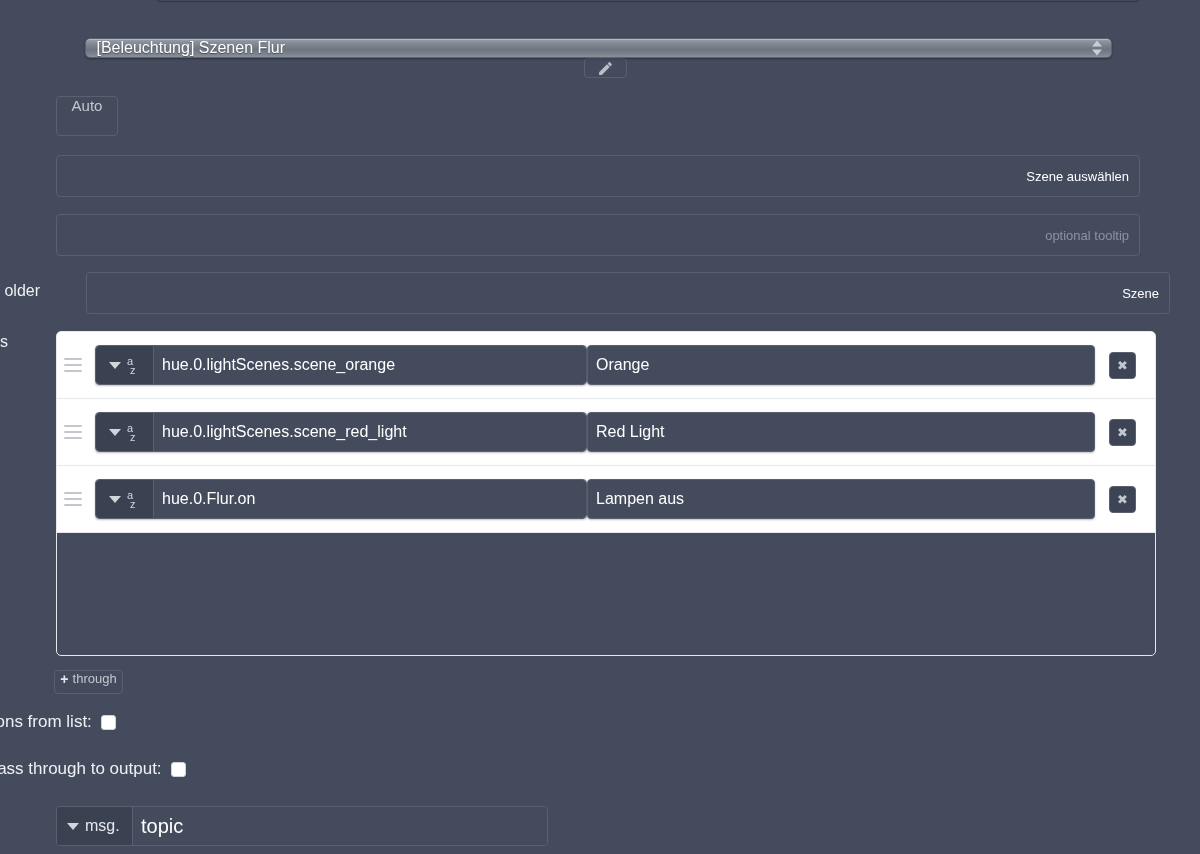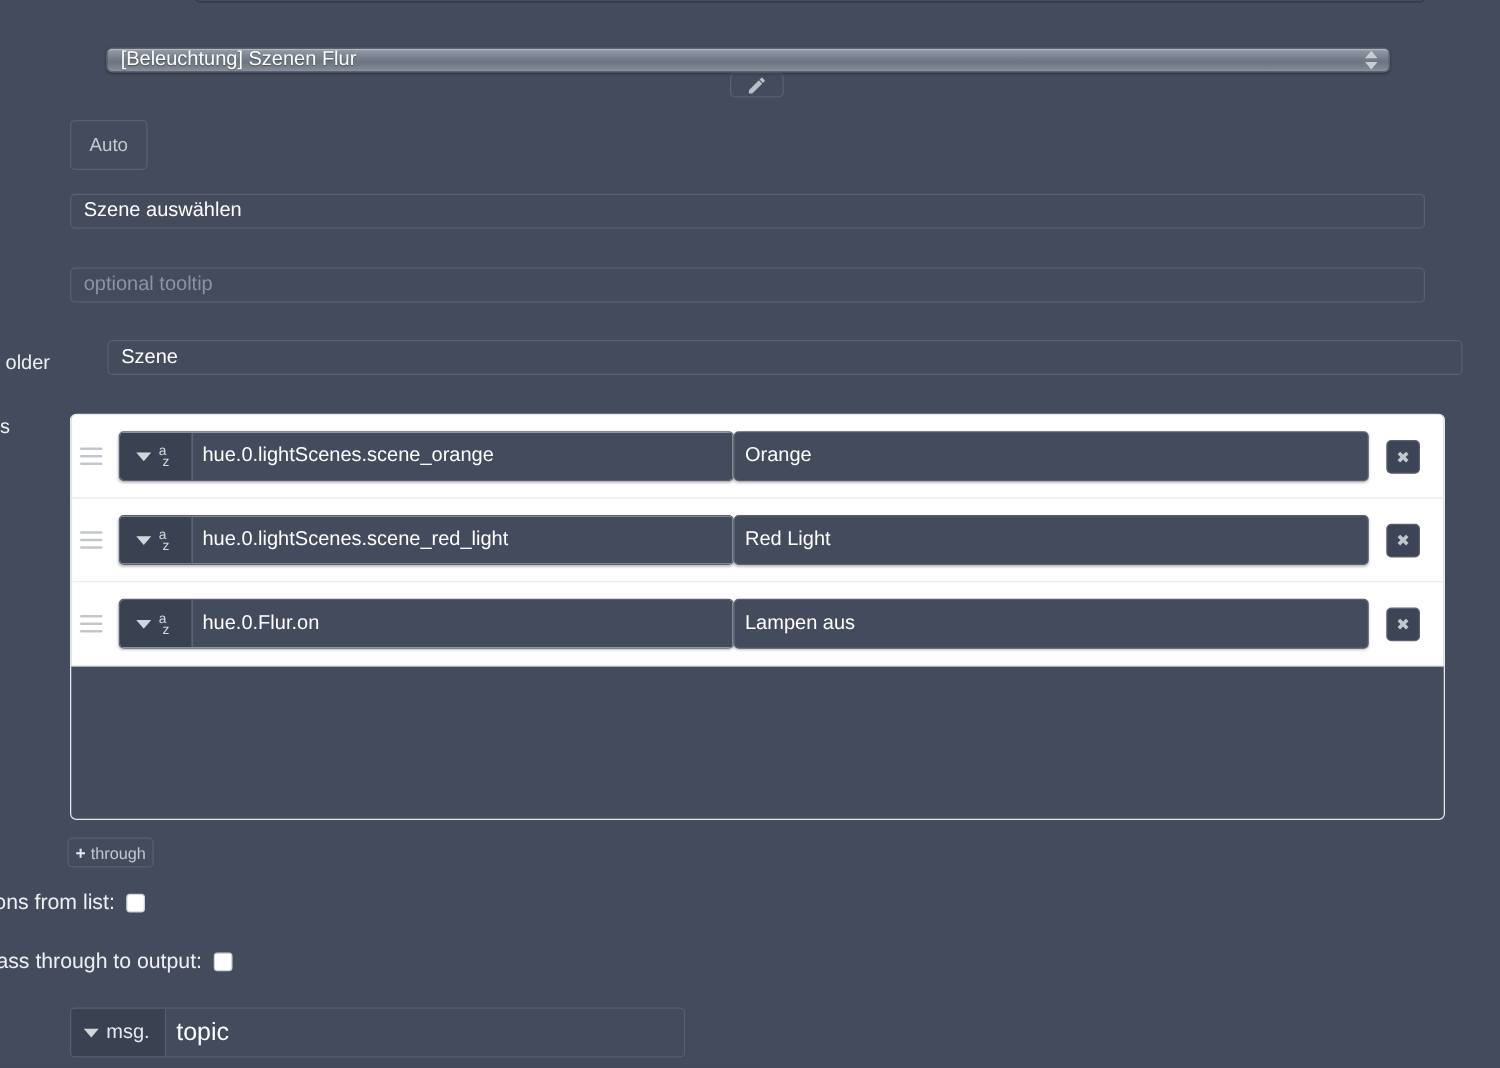--- a/index.html
+++ b/index.html
@@ -88,38 +88,38 @@
 
   
   .btn-outline {
     position: absolute;
     border: 1px solid #5a6070;
     border-radius: 4px;
     background: #434b5c;
     color: #c3c8d0;
     font-size: 15px;
     display: flex;
-    align-items: center;
     justify-content: center;
     cursor: pointer;
   }
   #auto-btn { left: 56px; top: 96px; width: 62px; height: 40px; }
 
   
   .text-input {
     position: absolute;
-    height: 28px;
+    height: 42px;
     border: 1px solid #5a6070;
     border-radius: 4px;
     background: #434b5c;
     color: #ffffff;
-    font-size: 16px;
+    font-size: 13px;
     font-family: "Liberation Sans", sans-serif;
     padding: 0 10px;
     outline: none;
+    text-align: right;
   }
   .text-input::placeholder { color: #8d93a0; }
 
   #label-input   { left: 56px; top: 155px; width: 1084px; }
   #tooltip-input { left: 56px; top: 214px; width: 1084px; }
   #placeholder-input { left: 56px; top: 272px; width: 1084px; margin-left: 30px; }
 
   
   .edge-label {
     position: absolute;

